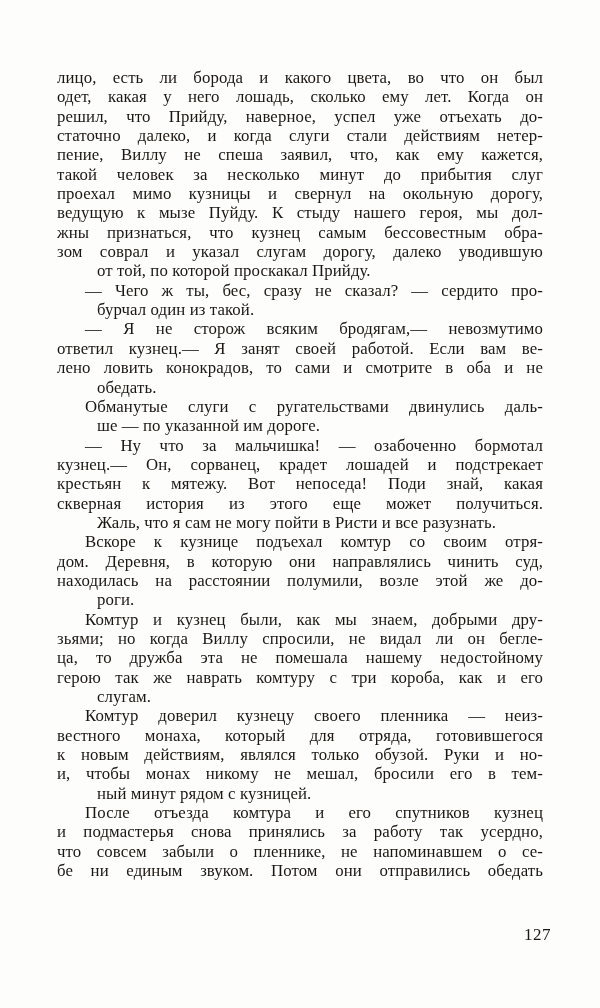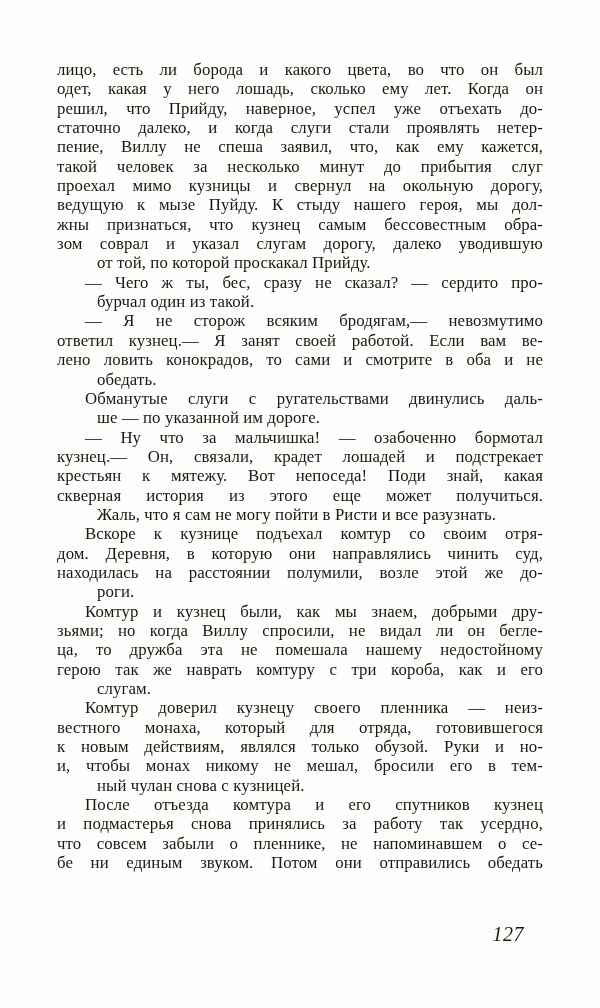--- a/index.html
+++ b/index.html
@@ -13,21 +13,21 @@
     height: 1008px;
     margin: 0 auto;
     background: #fdfdfb;
     overflow: hidden;
     font-family: "Liberation Serif", "DejaVu Serif", serif;
     color: #1b1713;
   }
   .text-block {
     position: absolute;
     left: 57px;
-    top: 60px;
+    top: 68px;
     width: 486px;
   }
   .line {
     font-size: 16.8px;
     line-height: 19.35px;
     height: 19.35px;
     overflow: hidden;
     text-align: justify;
     text-align-last: justify;
     letter-spacing: 0.1px;
@@ -36,69 +36,68 @@
   .line.indent {
     text-indent: 28px;
   }
   .line.end {
     text-align-last: left;
     margin-left: 40px;
   }
   .page-number {
     position: absolute;
     top: 925px;
-    right: 76px;
-    font-size: 20px;
+    right: 49px;
+    font-size: 17px;
     line-height: 19px;
     letter-spacing: 0.5px;
-    font-style: italic;
   }
 </style>
 </head>
 <body>
 
 <div class="page">
   <div class="text-block">
       <div class="line">лицо, есть ли борода и какого цвета, во что он был</div>
       <div class="line">одет, какая у него лошадь, сколько ему лет. Когда он</div>
       <div class="line">решил, что Прийду, наверное, успел уже отъехать до-</div>
-      <div class="line">статочно далеко, и когда слуги стали проявлять нетер-</div>
+      <div class="line">статочно далеко, и когда слуги стали действиям нетер-</div>
       <div class="line">пение, Виллу не спеша заявил, что, как ему кажется,</div>
       <div class="line">такой человек за несколько минут до прибытия слуг</div>
       <div class="line">проехал мимо кузницы и свернул на окольную дорогу,</div>
       <div class="line">ведущую к мызе Пуйду. К стыду нашего героя, мы дол-</div>
       <div class="line">жны признаться, что кузнец самым бессовестным обра-</div>
       <div class="line">зом соврал и указал слугам дорогу, далеко уводившую</div>
       <div class="line end">от той, по которой проскакал Прийду.</div>
       <div class="line indent">— Чего ж ты, бес, сразу не сказал? — сердито про-</div>
       <div class="line end">бурчал один из такой.</div>
       <div class="line indent">— Я не сторож всяким бродягам,— невозмутимо</div>
       <div class="line">ответил кузнец.— Я занят своей работой. Если вам ве-</div>
       <div class="line">лено ловить конокрадов, то сами и смотрите в оба и не</div>
       <div class="line end">обедать.</div>
       <div class="line indent">Обманутые слуги с ругательствами двинулись даль-</div>
       <div class="line end">ше — по указанной им дороге.</div>
       <div class="line indent">— Ну что за мальчишка! — озабоченно бормотал</div>
-      <div class="line">кузнец.— Он, связали, крадет лошадей и подстрекает</div>
+      <div class="line">кузнец.— Он, сорванец, крадет лошадей и подстрекает</div>
       <div class="line">крестьян к мятежу. Вот непоседа! Поди знай, какая</div>
       <div class="line">скверная история из этого еще может получиться.</div>
       <div class="line end">Жаль, что я сам не могу пойти в Ристи и все разузнать.</div>
       <div class="line indent">Вскоре к кузнице подъехал комтур со своим отря-</div>
       <div class="line">дом. Деревня, в которую они направлялись чинить суд,</div>
       <div class="line">находилась на расстоянии полумили, возле этой же до-</div>
       <div class="line end">роги.</div>
       <div class="line indent">Комтур и кузнец были, как мы знаем, добрыми дру-</div>
       <div class="line">зьями; но когда Виллу спросили, не видал ли он бегле-</div>
       <div class="line">ца, то дружба эта не помешала нашему недостойному</div>
       <div class="line">герою так же наврать комтуру с три короба, как и его</div>
       <div class="line end">слугам.</div>
       <div class="line indent">Комтур доверил кузнецу своего пленника — неиз-</div>
       <div class="line">вестного монаха, который для отряда, готовившегося</div>
       <div class="line">к новым действиям, являлся только обузой. Руки и но-</div>
       <div class="line">и, чтобы монах никому не мешал, бросили его в тем-</div>
-      <div class="line end">ный чулан снова с кузницей.</div>
+      <div class="line end">ный минут рядом с кузницей.</div>
       <div class="line indent">После отъезда комтура и его спутников кузнец</div>
       <div class="line">и подмастерья снова принялись за работу так усердно,</div>
       <div class="line">что совсем забыли о пленнике, не напоминавшем о се-</div>
       <div class="line">бе ни единым звуком. Потом они отправились обедать</div>
     </div>
   <div class="page-number">127</div>
 </div>
 
 </body></html>

